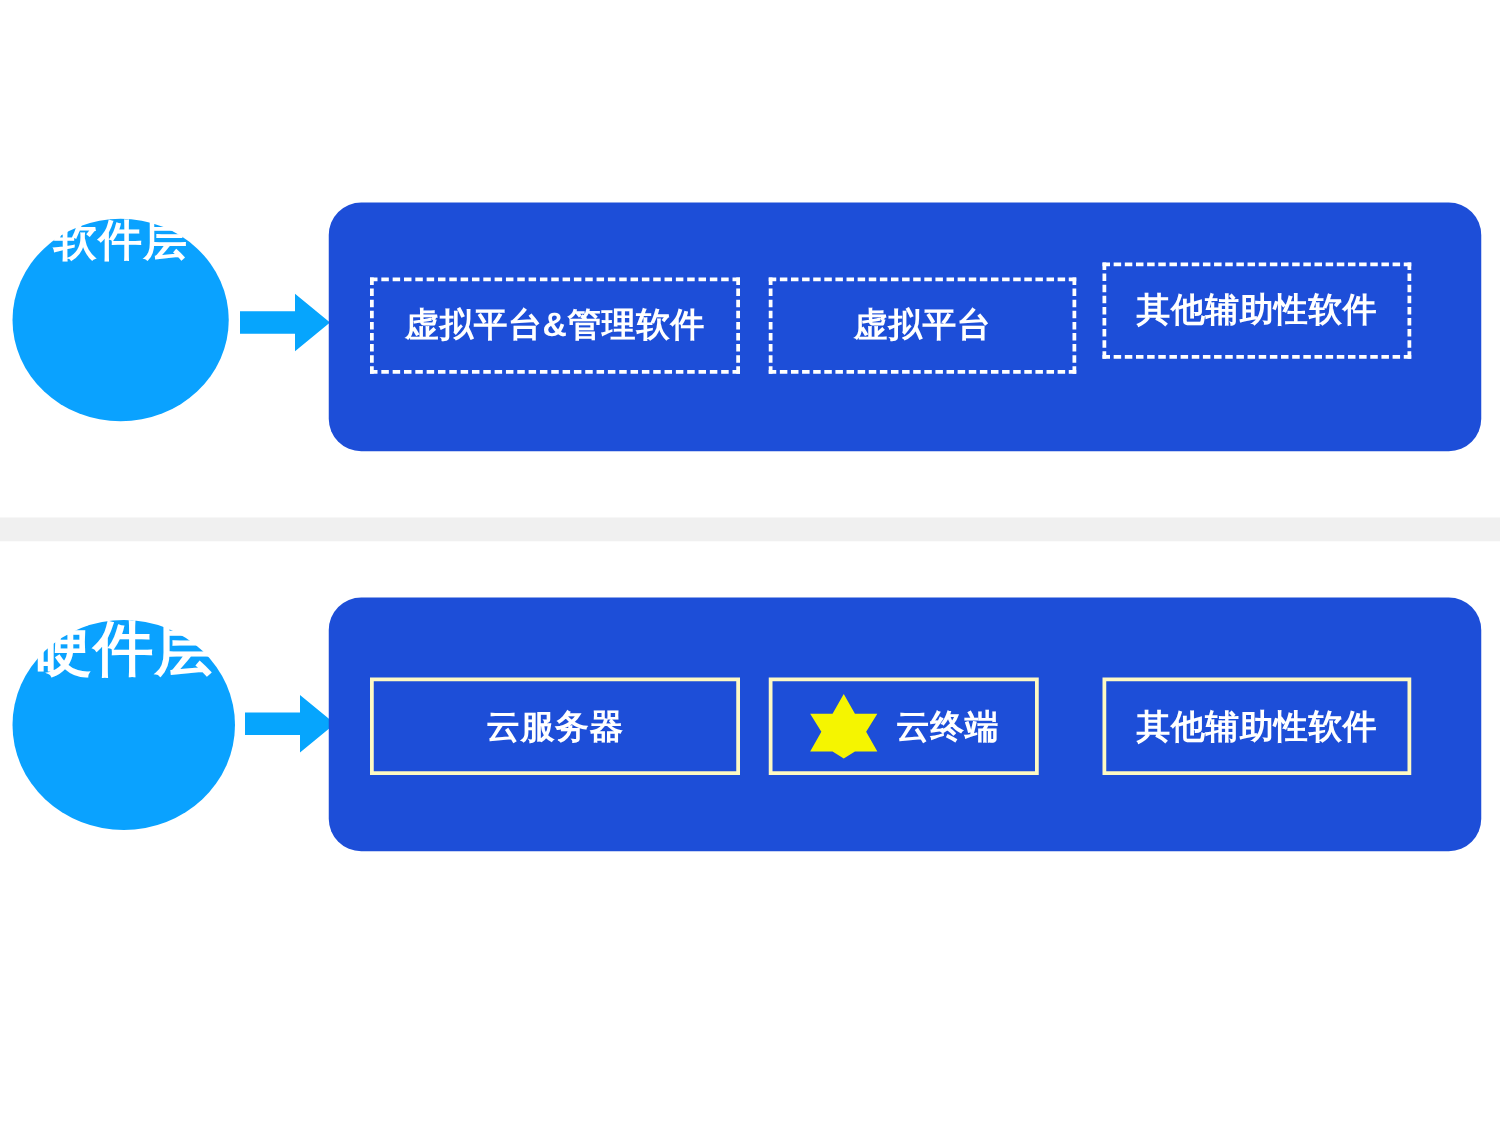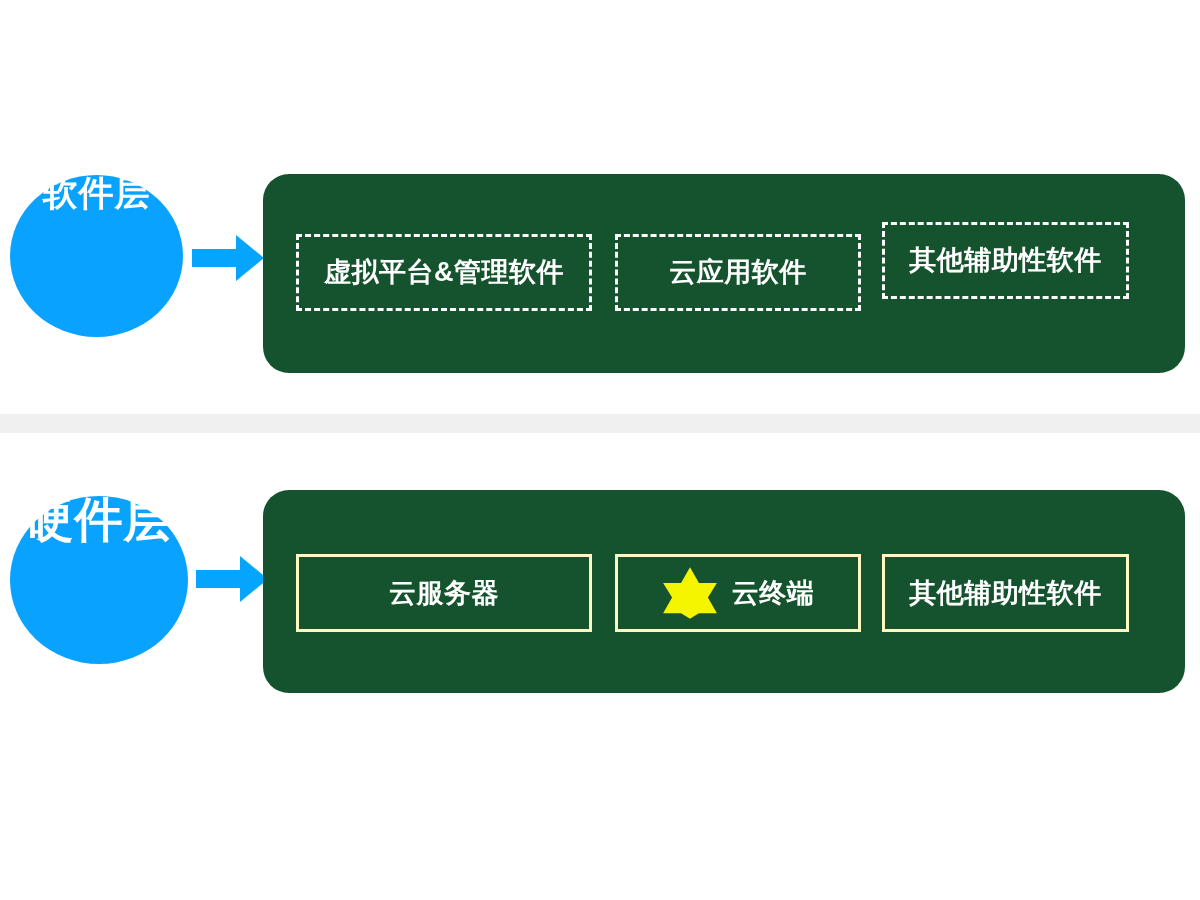--- a/index.html
+++ b/index.html
@@ -67,24 +67,23 @@
     width: 72px;
     height: 48px;
   }
   #arrow-software { left: 192px; top: 72px; }
   #arrow-hardware { left: 196px; top: 77px; }
   .layer-arrow svg { display: block; width: 100%; height: 100%; }
 
   
   .layer-panel {
     position: absolute;
-    background: #14532d;
+    background: #1d4ed8;
     border-radius: 26px;
     box-sizing: border-box;
-    margin-top: 12px;
   }
   #panel-software {
     left: 263px;
     top: 0px;
     width: 922px;
     height: 199px;
   }
   #panel-hardware {
     left: 263px;
     top: 0px;
@@ -117,21 +116,21 @@
     border: 3px solid #fef9c3;
   }
 
   
   #sw-item-0 { left: 33px;  top: 60px; width: 296px; height: 77px; }
   #sw-item-1 { left: 352px; top: 60px; width: 246px; height: 77px; }
   #sw-item-2 { left: 619px; top: 48px; width: 247px; height: 77px; }
 
   
   #hw-item-0 { left: 33px;  top: 64px; width: 296px; height: 78px; }
-  #hw-item-1 { left: 352px; top: 64px; width: 246px; height: 78px; }
+  #hw-item-1 { left: 352px; top: 64px; width: 216px; height: 78px; }
   #hw-item-2 { left: 619px; top: 64px; width: 247px; height: 78px; }
 
   
   .star-icon {
     width: 56px;
     height: 56px;
     flex: 0 0 auto;
     display: block;
   }
   .star-icon svg { display: block; width: 100%; height: 100%; }
@@ -163,21 +162,21 @@
       </svg>
     </div>
 
     <div class="layer-panel" id="panel-software">
 
       <div class="item-box dashed" id="sw-item-0">
         <span class="item-label">虚拟平台&amp;管理软件</span>
       </div>
 
       <div class="item-box dashed" id="sw-item-1">
-        <span class="item-label">云应用软件</span>
+        <span class="item-label">虚拟平台</span>
       </div>
 
       <div class="item-box dashed" id="sw-item-2">
         <span class="item-label">其他辅助性软件</span>
       </div>
 
     </div>
   </div>
 
   <div id="section-divider"></div>

